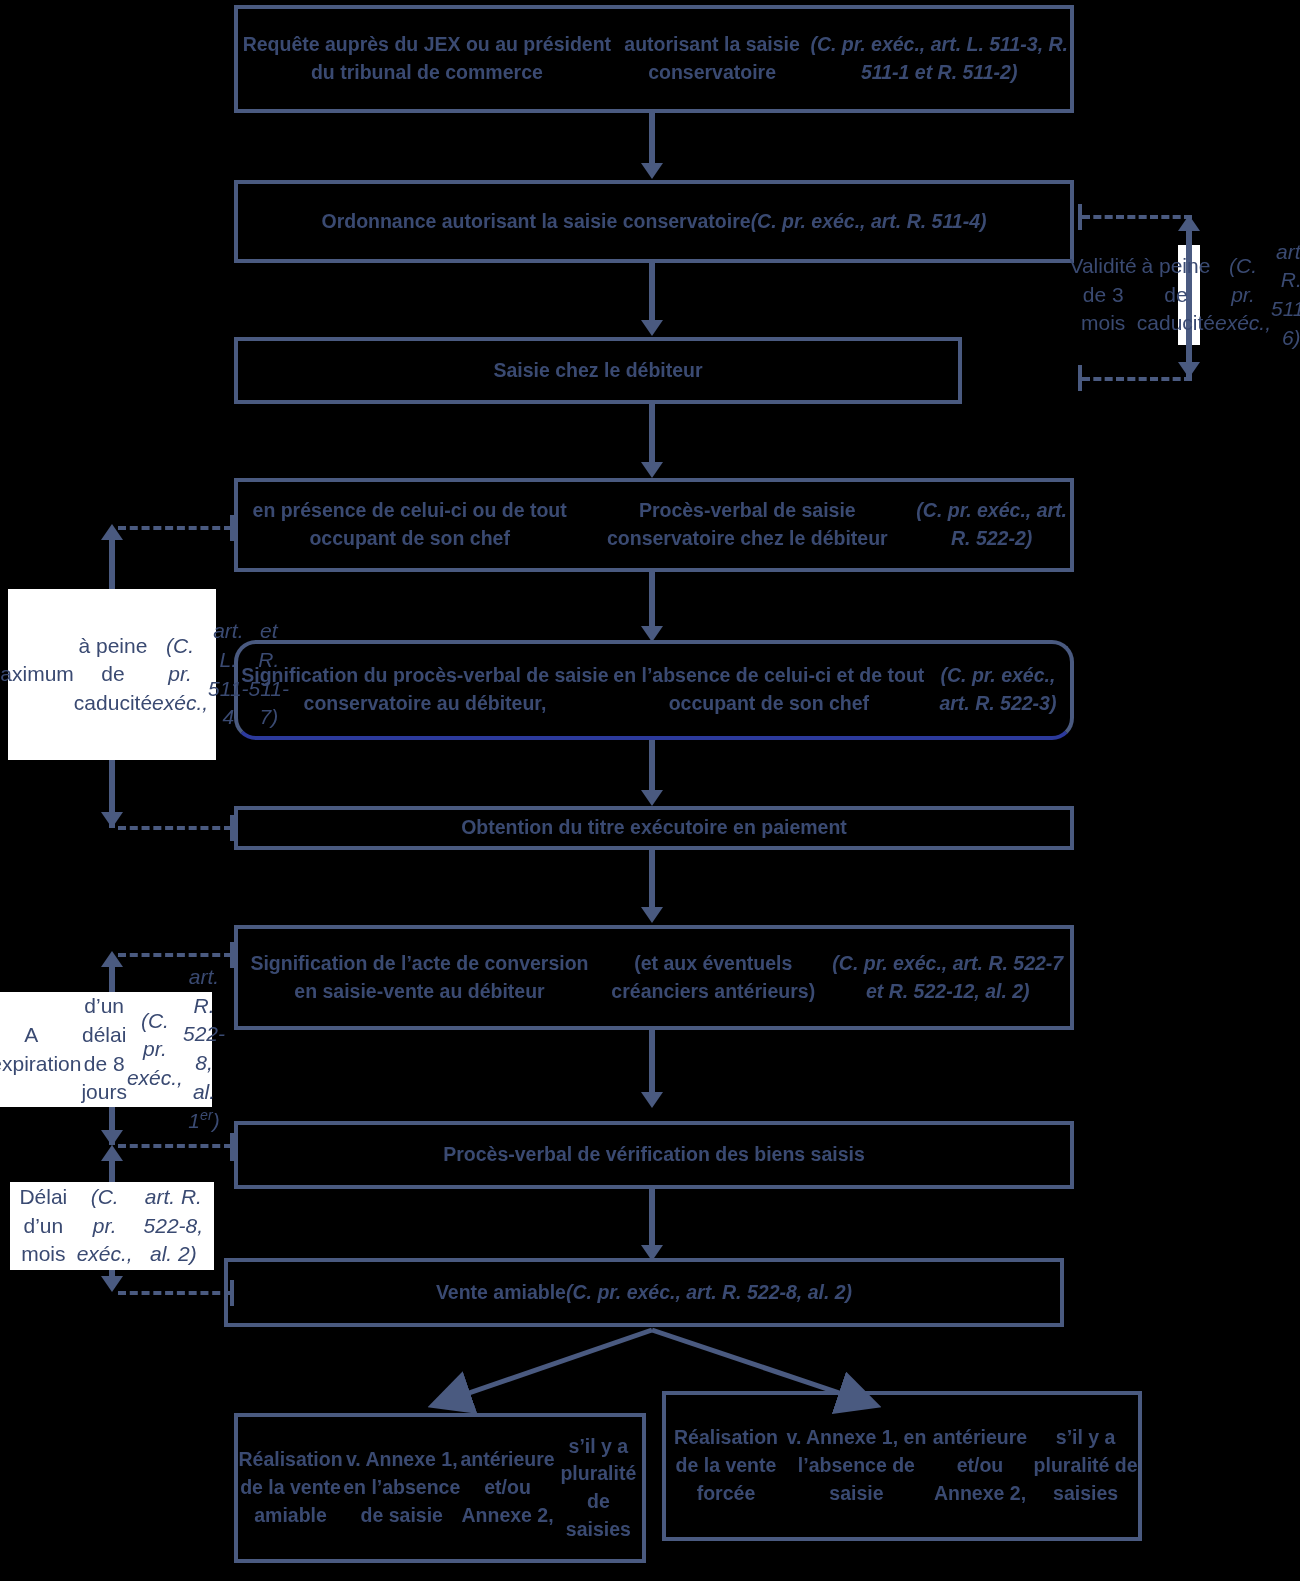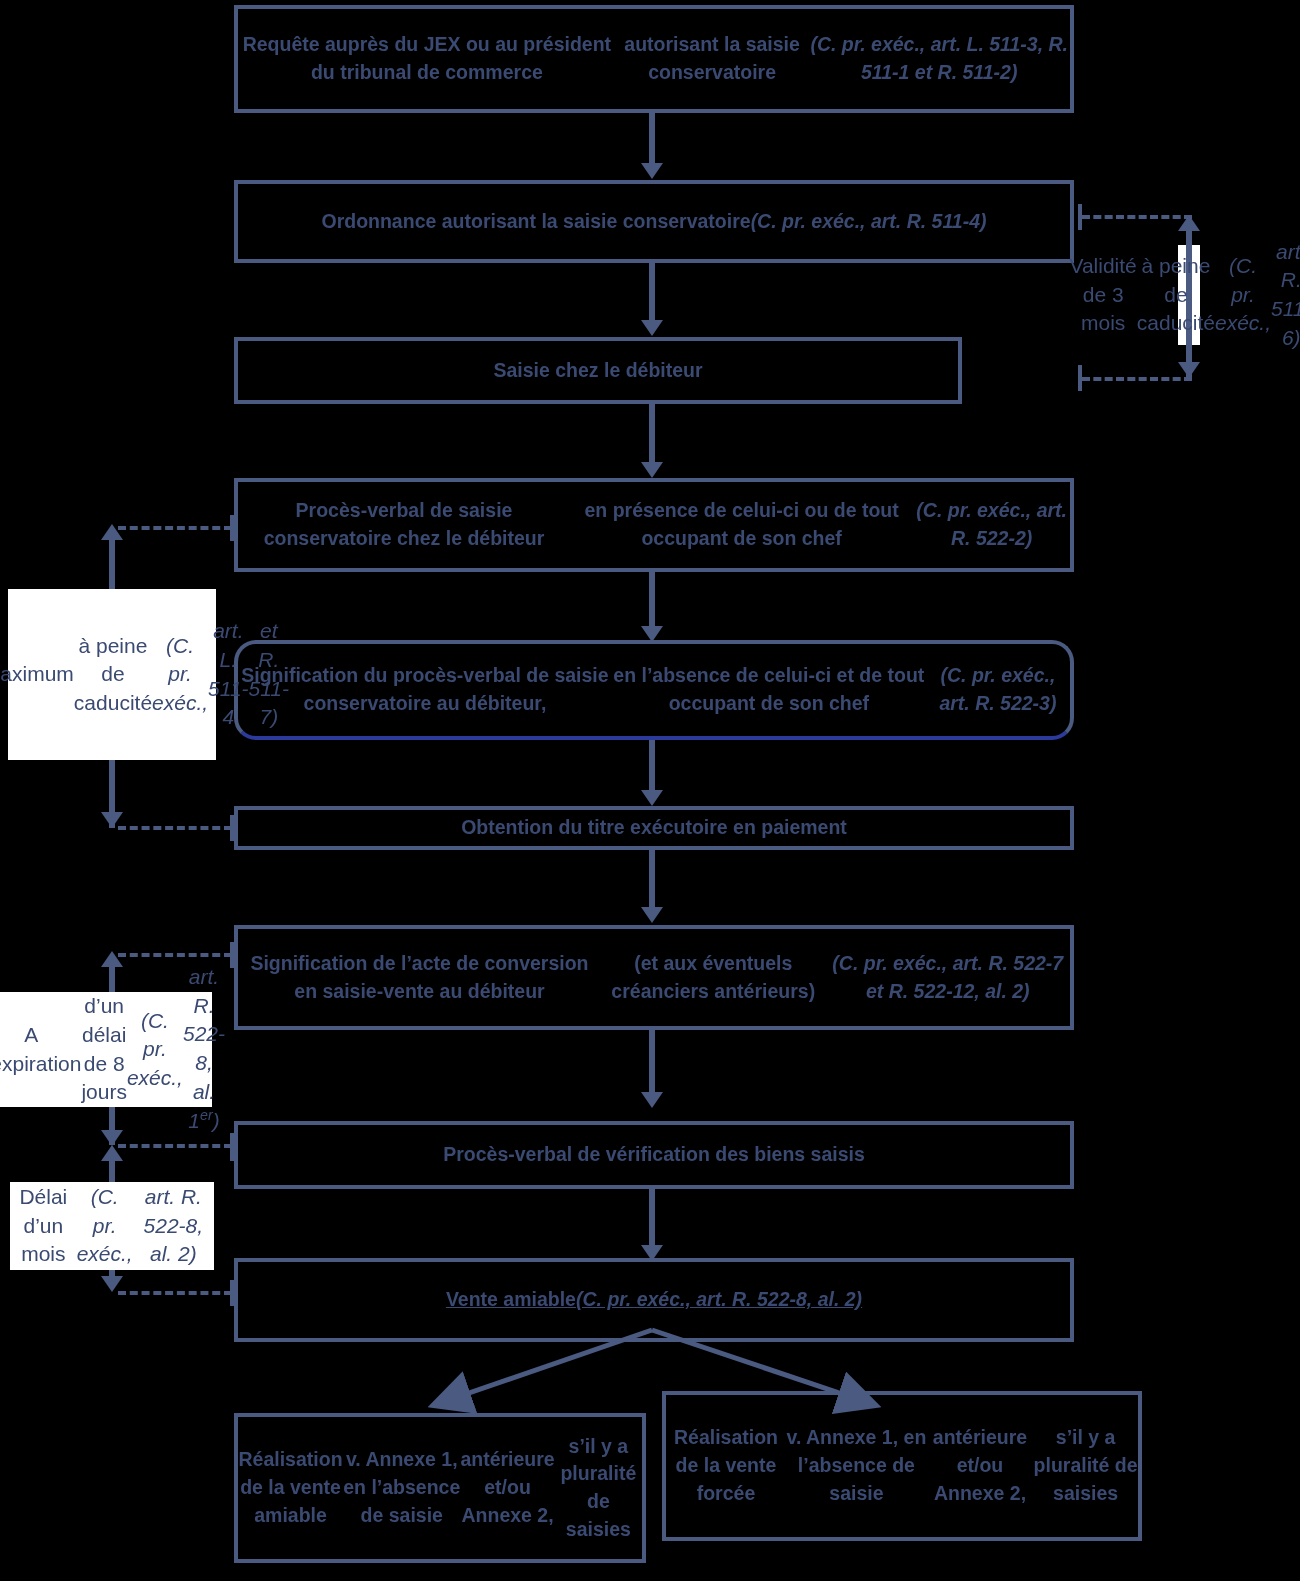--- a/index.html
+++ b/index.html
@@ -141,22 +141,22 @@
     <div>Validité de 3 mois</div>
     <div>à peine de caducité</div>
     <div class="ref">(C. pr. exéc.,</div>
     <div class="ref">art. R. 511-6)</div>
   </div>
 
   <div class="vstem" style="left:649px; top:404px; height:58px;"></div>
   <div class="vhead down" style="left:641px; top:462px;"></div>
 
   <div class="node" style="left:234px; top:478px; height:94px; width:840px;">
+    <div>en présence de celui-ci ou de tout occupant de son chef</div>
     <div>Procès-verbal de saisie conservatoire chez le débiteur</div>
-    <div>en présence de celui-ci ou de tout occupant de son chef</div>
     <div class="ref">(C. pr. exéc., art. R. 522-2)</div>
   </div>
 
   <div class="tick-v" style="left:230px; top:515px; height:26px;"></div>
   <div class="dash-h" style="left:118px; top:526px; width:114px;"></div>
 
   <div class="tick-v" style="left:230px; top:815px; height:26px;"></div>
   <div class="dash-h" style="left:118px; top:826px; width:114px;"></div>
 
   <div class="vstem" style="left:109px; top:538px; height:290px;"></div>
@@ -232,21 +232,21 @@
 
   <div class="sidelabel" style="left:10px; top:1182px; width:204px; height:88px;">
     <div>Délai d’un mois</div>
     <div class="ref">(C. pr. exéc.,</div>
     <div class="ref">art. R. 522-8, al. 2)</div>
   </div>
 
   <div class="vstem" style="left:649px; top:1189px; height:56px;"></div>
   <div class="vhead down" style="left:641px; top:1245px;"></div>
 
-  <div class="node" style="left:234px; top:1258px; height:84px; width:840px;text-decoration:underline;">
+  <div class="node" style="left:224px; top:1258px; height:69px; width:840px;">
     <div>Vente amiable</div>
     <div class="ref">(C. pr. exéc., art. R. 522-8, al. 2)</div>
   </div>
 
   <svg class="branch-svg" width="1300" height="1581" viewBox="0 0 1300 1581">
     <defs>
       <marker id="ah" markerWidth="9" markerHeight="9" refX="7" refY="4.5" orient="auto" markerUnits="strokeWidth">
         <path d="M0,0 L9,4.5 L0,9 z" fill="#4a5a80"></path>
       </marker>
     </defs>

